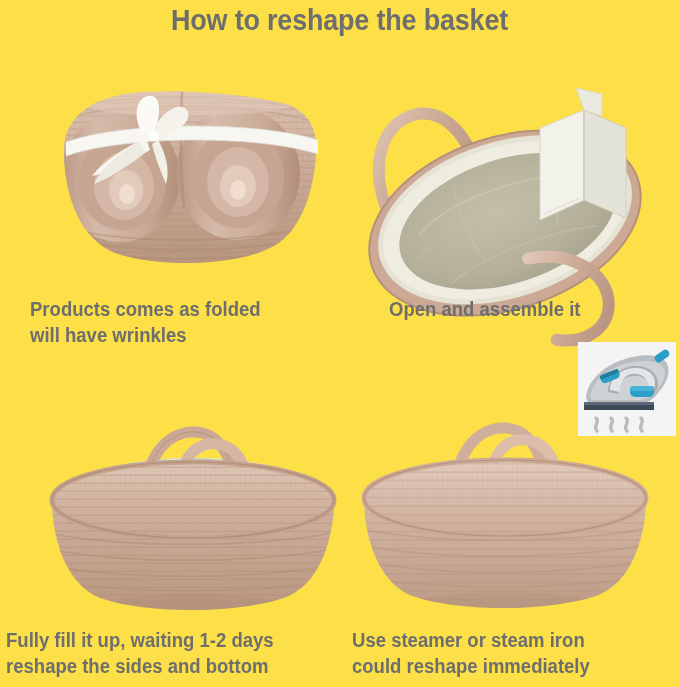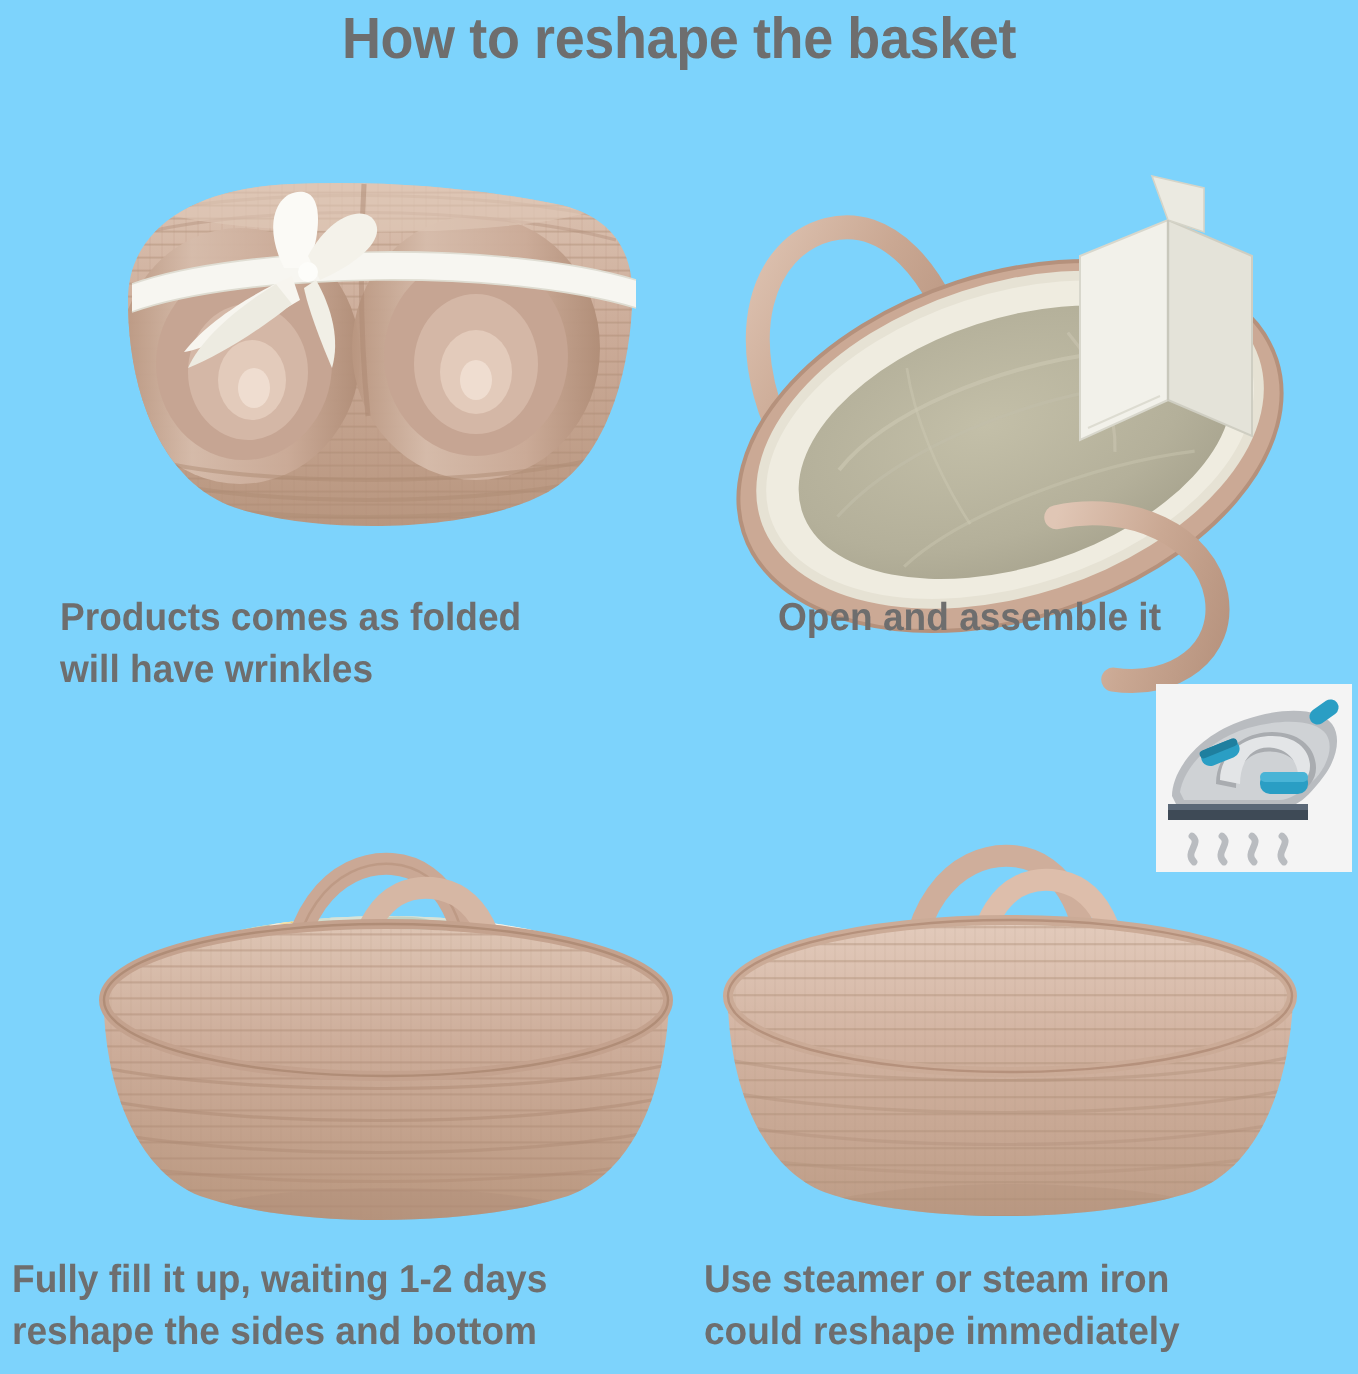--- a/index.html
+++ b/index.html
@@ -8,21 +8,21 @@
     background: #ffffff;
   }
   body {
     width: 679px;
     height: 687px;
     position: relative;
     overflow: hidden;
     font-family: "Liberation Sans", sans-serif;
     -webkit-font-smoothing: antialiased;
   }
-  .page { position: relative; width: 679px; height: 687px; background:#7dd3fc; }
+  .page { position: relative; width: 679px; height: 687px; background:#fde047; }
 
   
   .title {
     position: absolute;
     left: 0; top: 4px;
     width: 679px;
     text-align: center;
     font-size: 29px;
     font-weight: bold;
     color: #6e6e6e;

